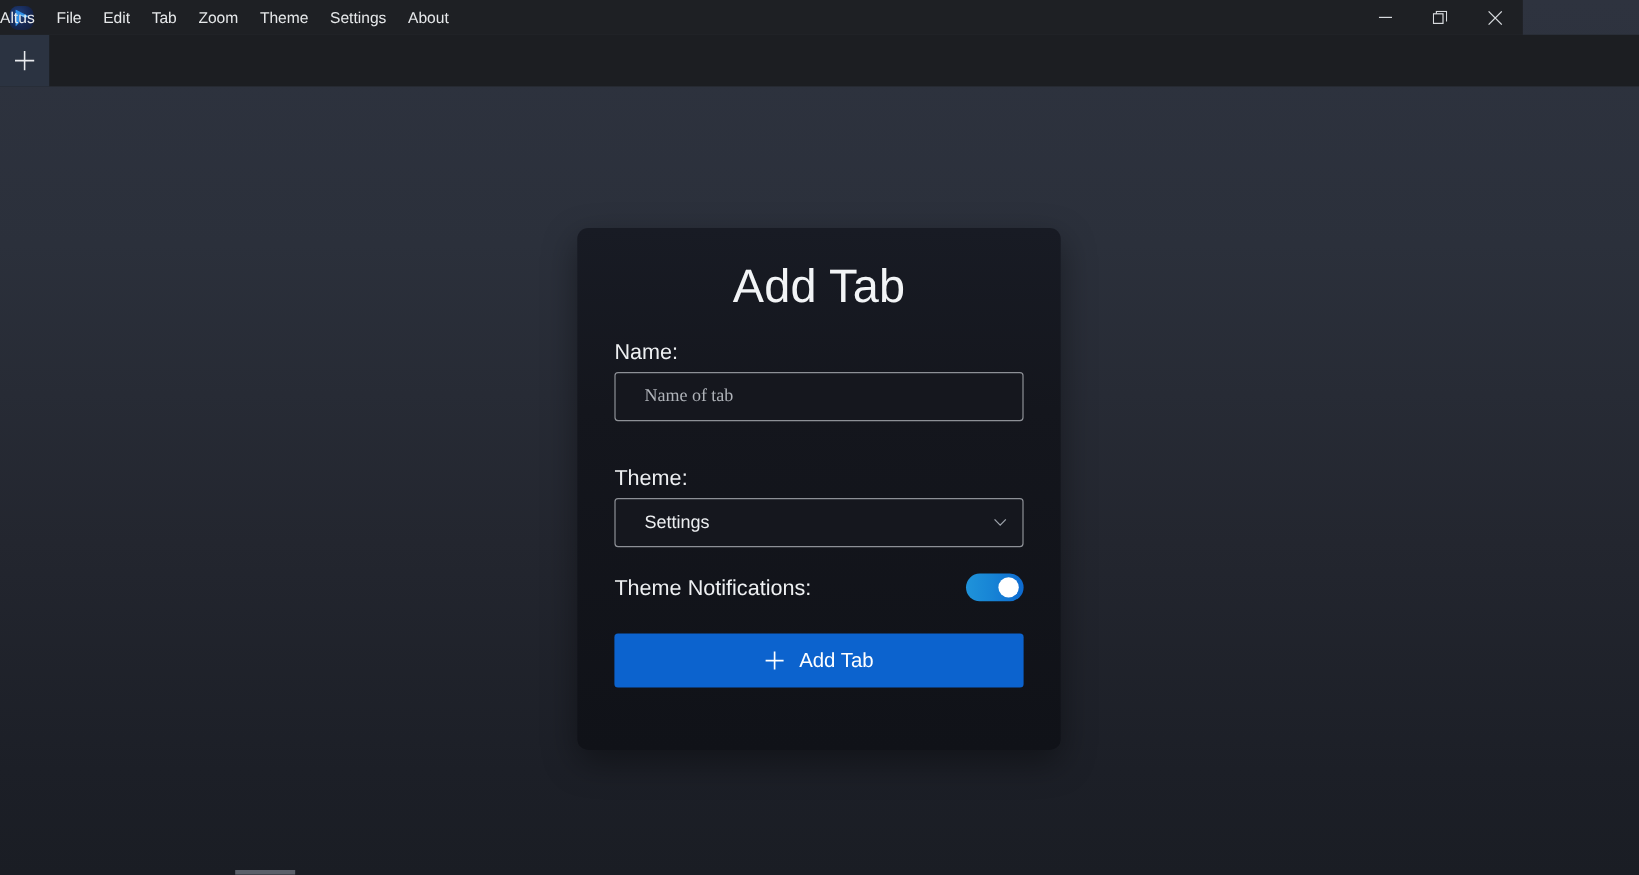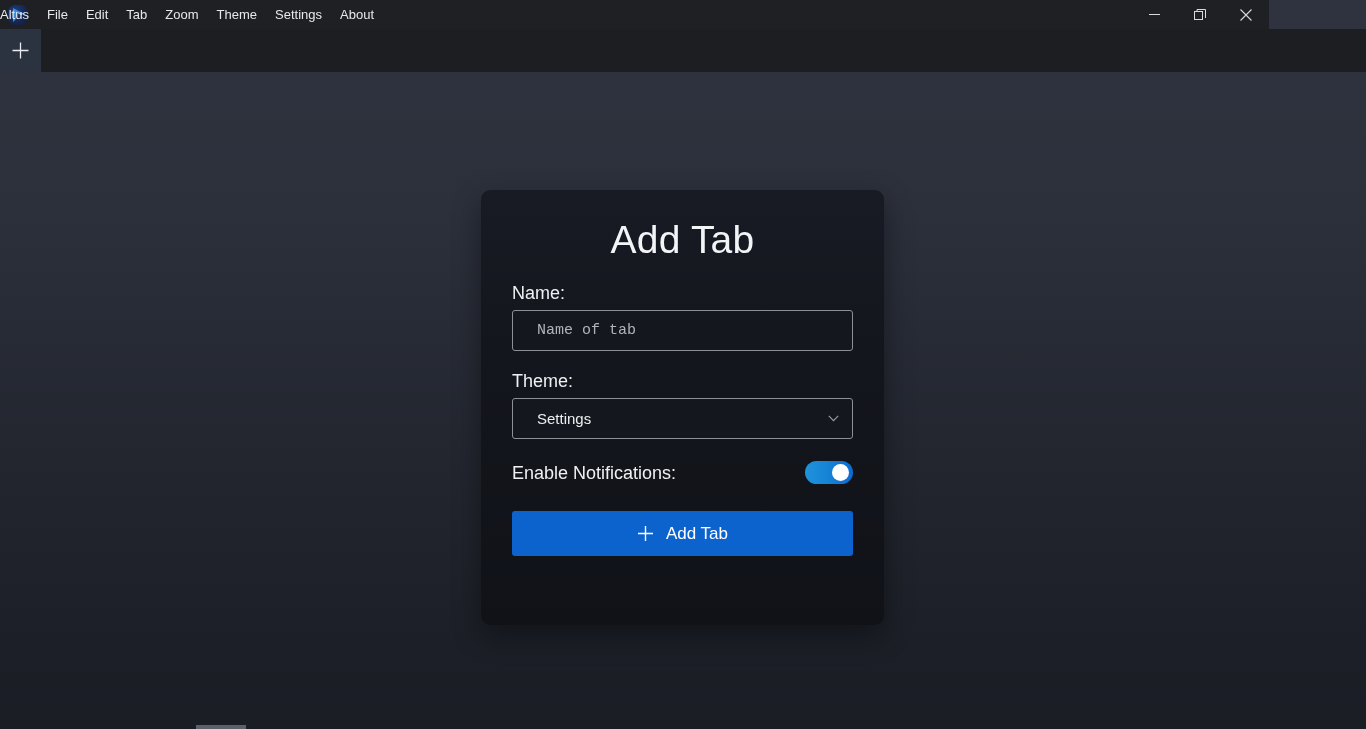--- a/index.html
+++ b/index.html
@@ -124,34 +124,34 @@
     color: #f2f4f6;
     letter-spacing: 0.2px;
     padding-top: 26px;
     line-height: 48px;
   }
 
   .field-label {
     font-size: 18px;
     color: #eef0f2;
     line-height: 22px;
-    margin-top: 19px;
+    margin-top: 36px;
     margin-bottom: 6px;
   }
   .field-label.first { margin-top: 18px; }
 
   .text-input {
     display: block;
     width: 341px;
     height: 41px;
     background: #15171e;
     border: 1px solid #8d9096;
     border-radius: 3px;
     color: #e8eaec;
-    font-family: Liberation Mono, monospace;
+    font-family: Liberation Serif, serif;
     font-size: 15px;
     padding: 0 24px;
     outline: none;
   }
   .text-input::placeholder { color: #b0b4ba; }
 
   .select-wrap { position: relative; width: 341px; }
   .select-box {
     width: 341px;
     height: 41px;
@@ -296,21 +296,21 @@
     <div class="select-wrap">
       <div class="select-box">
         <span>Settings</span>
       </div>
       <svg class="select-arrow" width="11" height="7" viewBox="0 0 11 7">
         <path d="M0.8 0.8 L5.5 5.6 L10.2 0.8" fill="none" stroke="#9aa0a8" stroke-width="1.1"></path>
       </svg>
     </div>
 
     <div class="toggle-row">
-      <div class="row-label">Enable Notifications:</div>
+      <div class="row-label">Theme Notifications:</div>
       <div class="switch">
         <div class="knob"></div>
       </div>
     </div>
 
 
     <button class="primary-btn">
       <svg width="17" height="17" viewBox="0 0 17 17">
         <path d="M8.5 1 V16 M1 8.5 H16" stroke="#ffffff" stroke-width="1.4" fill="none"></path>
       </svg>

